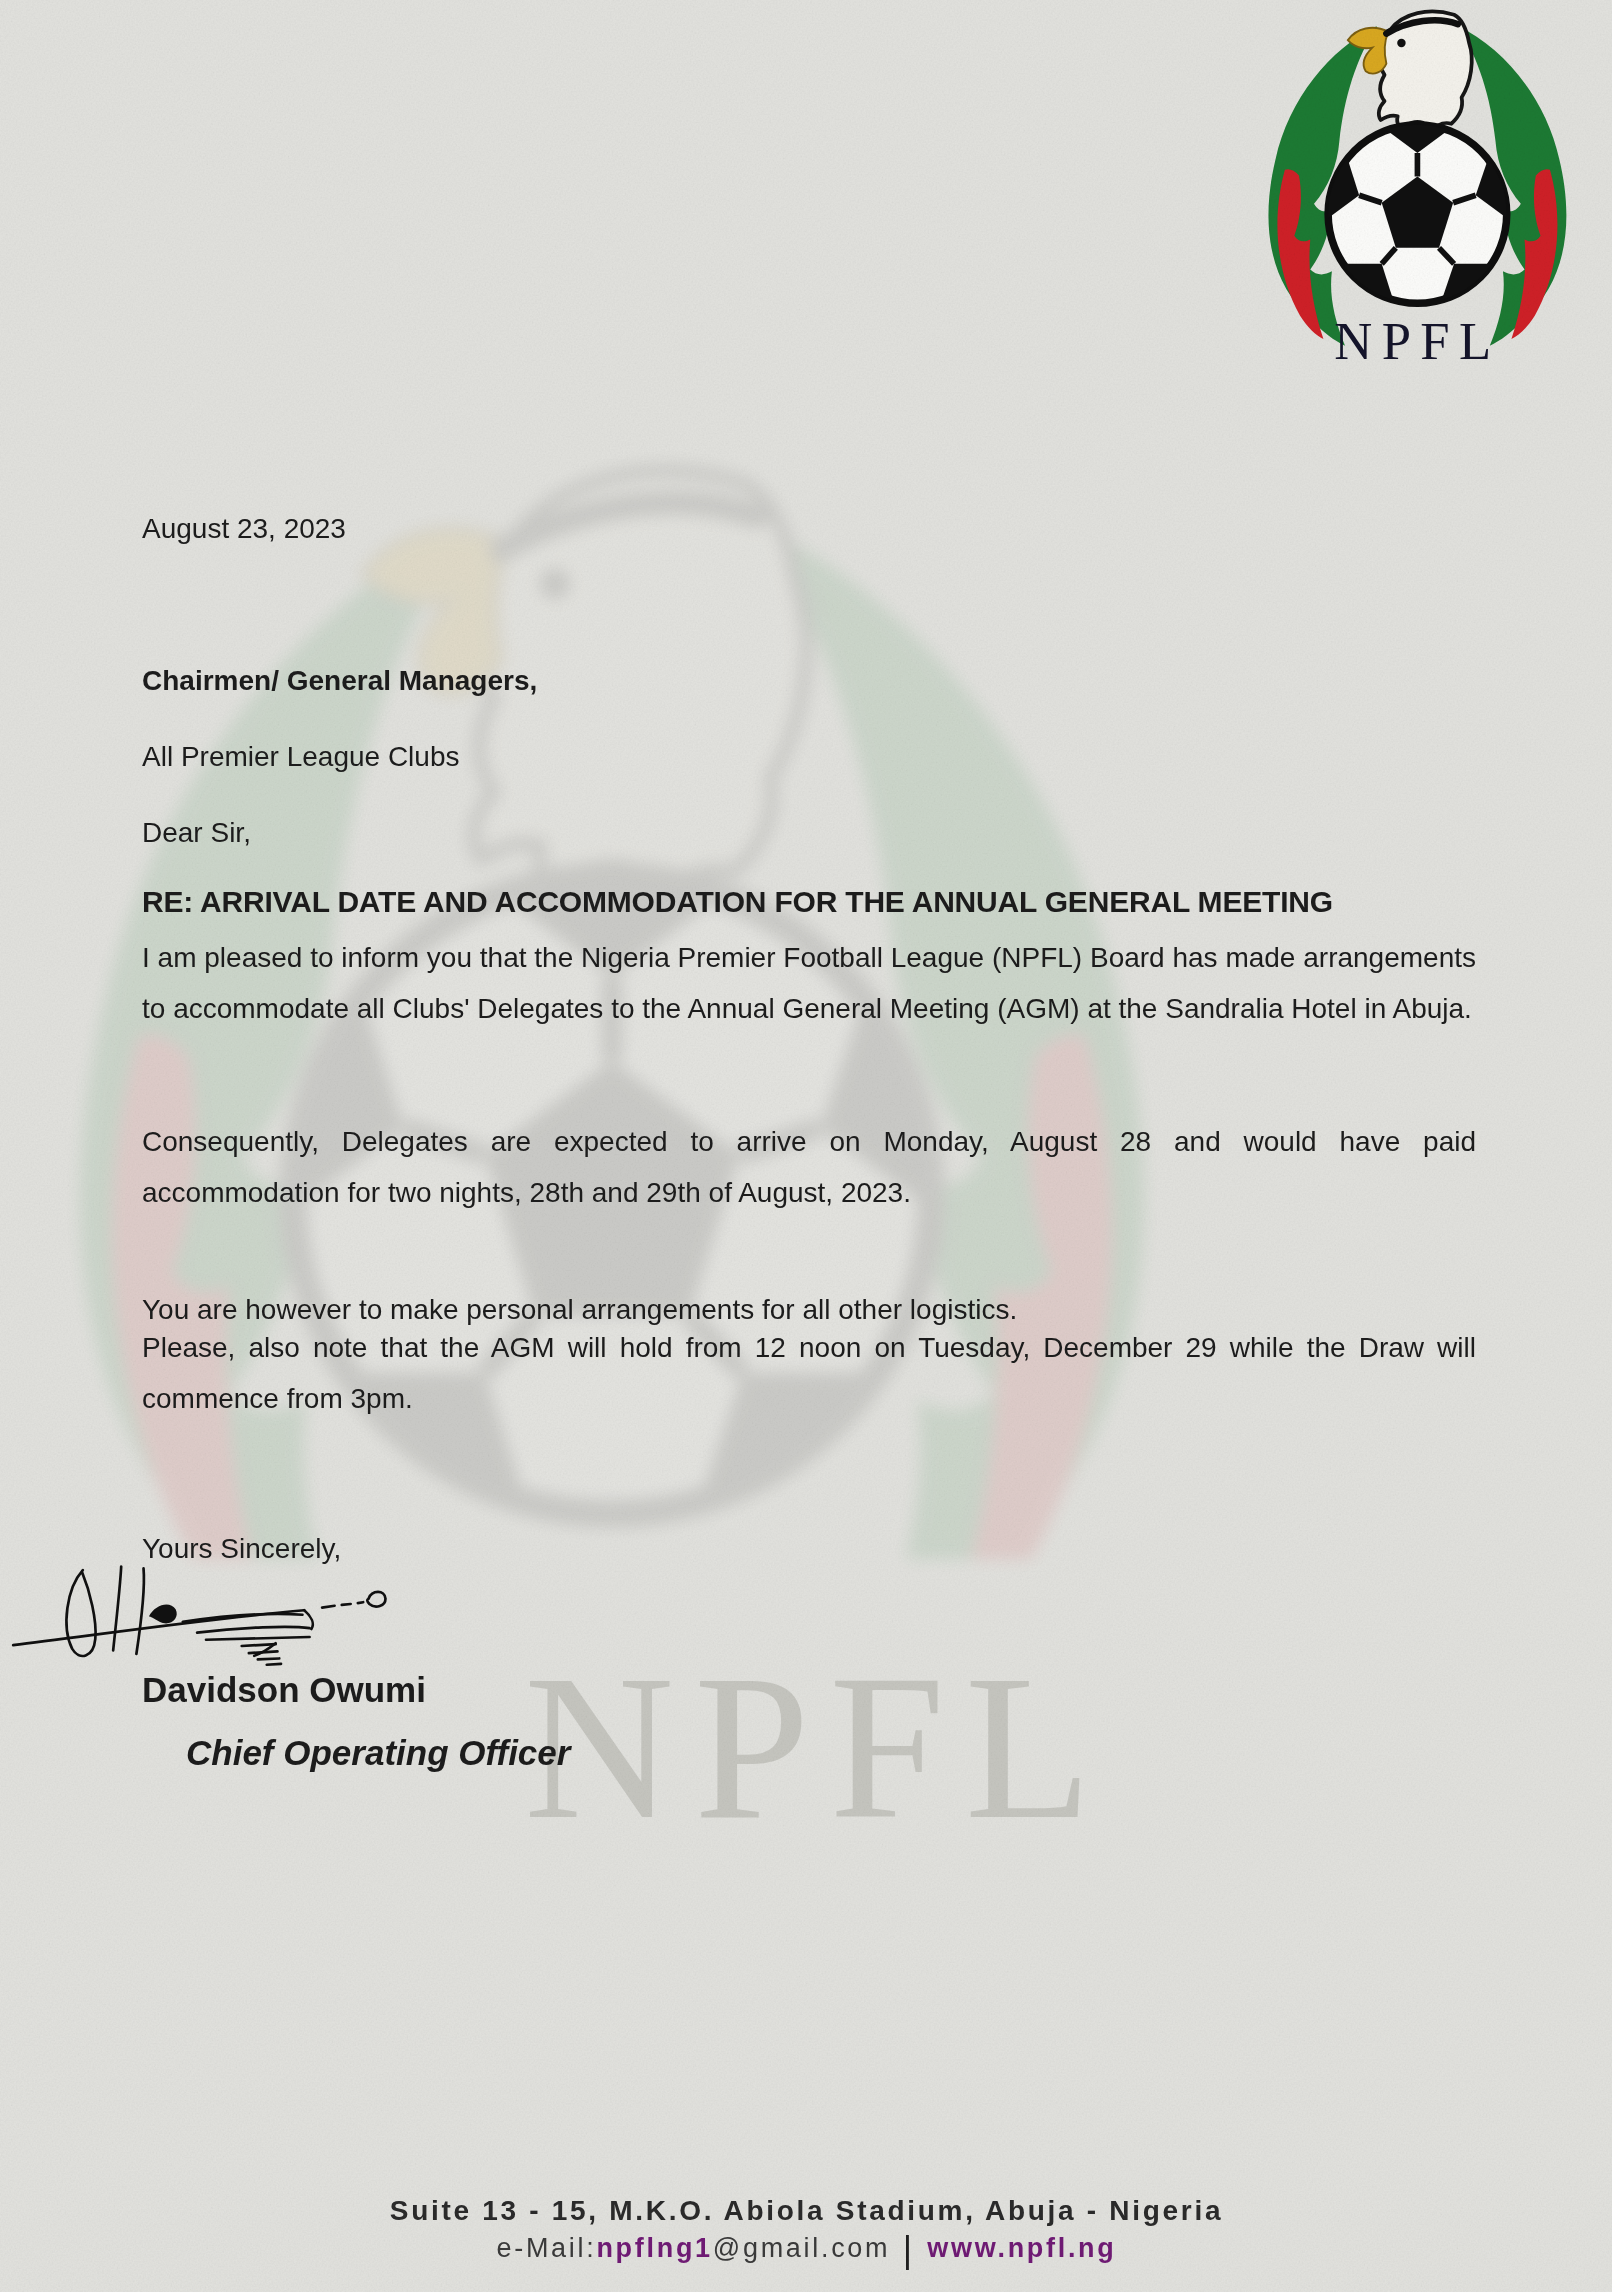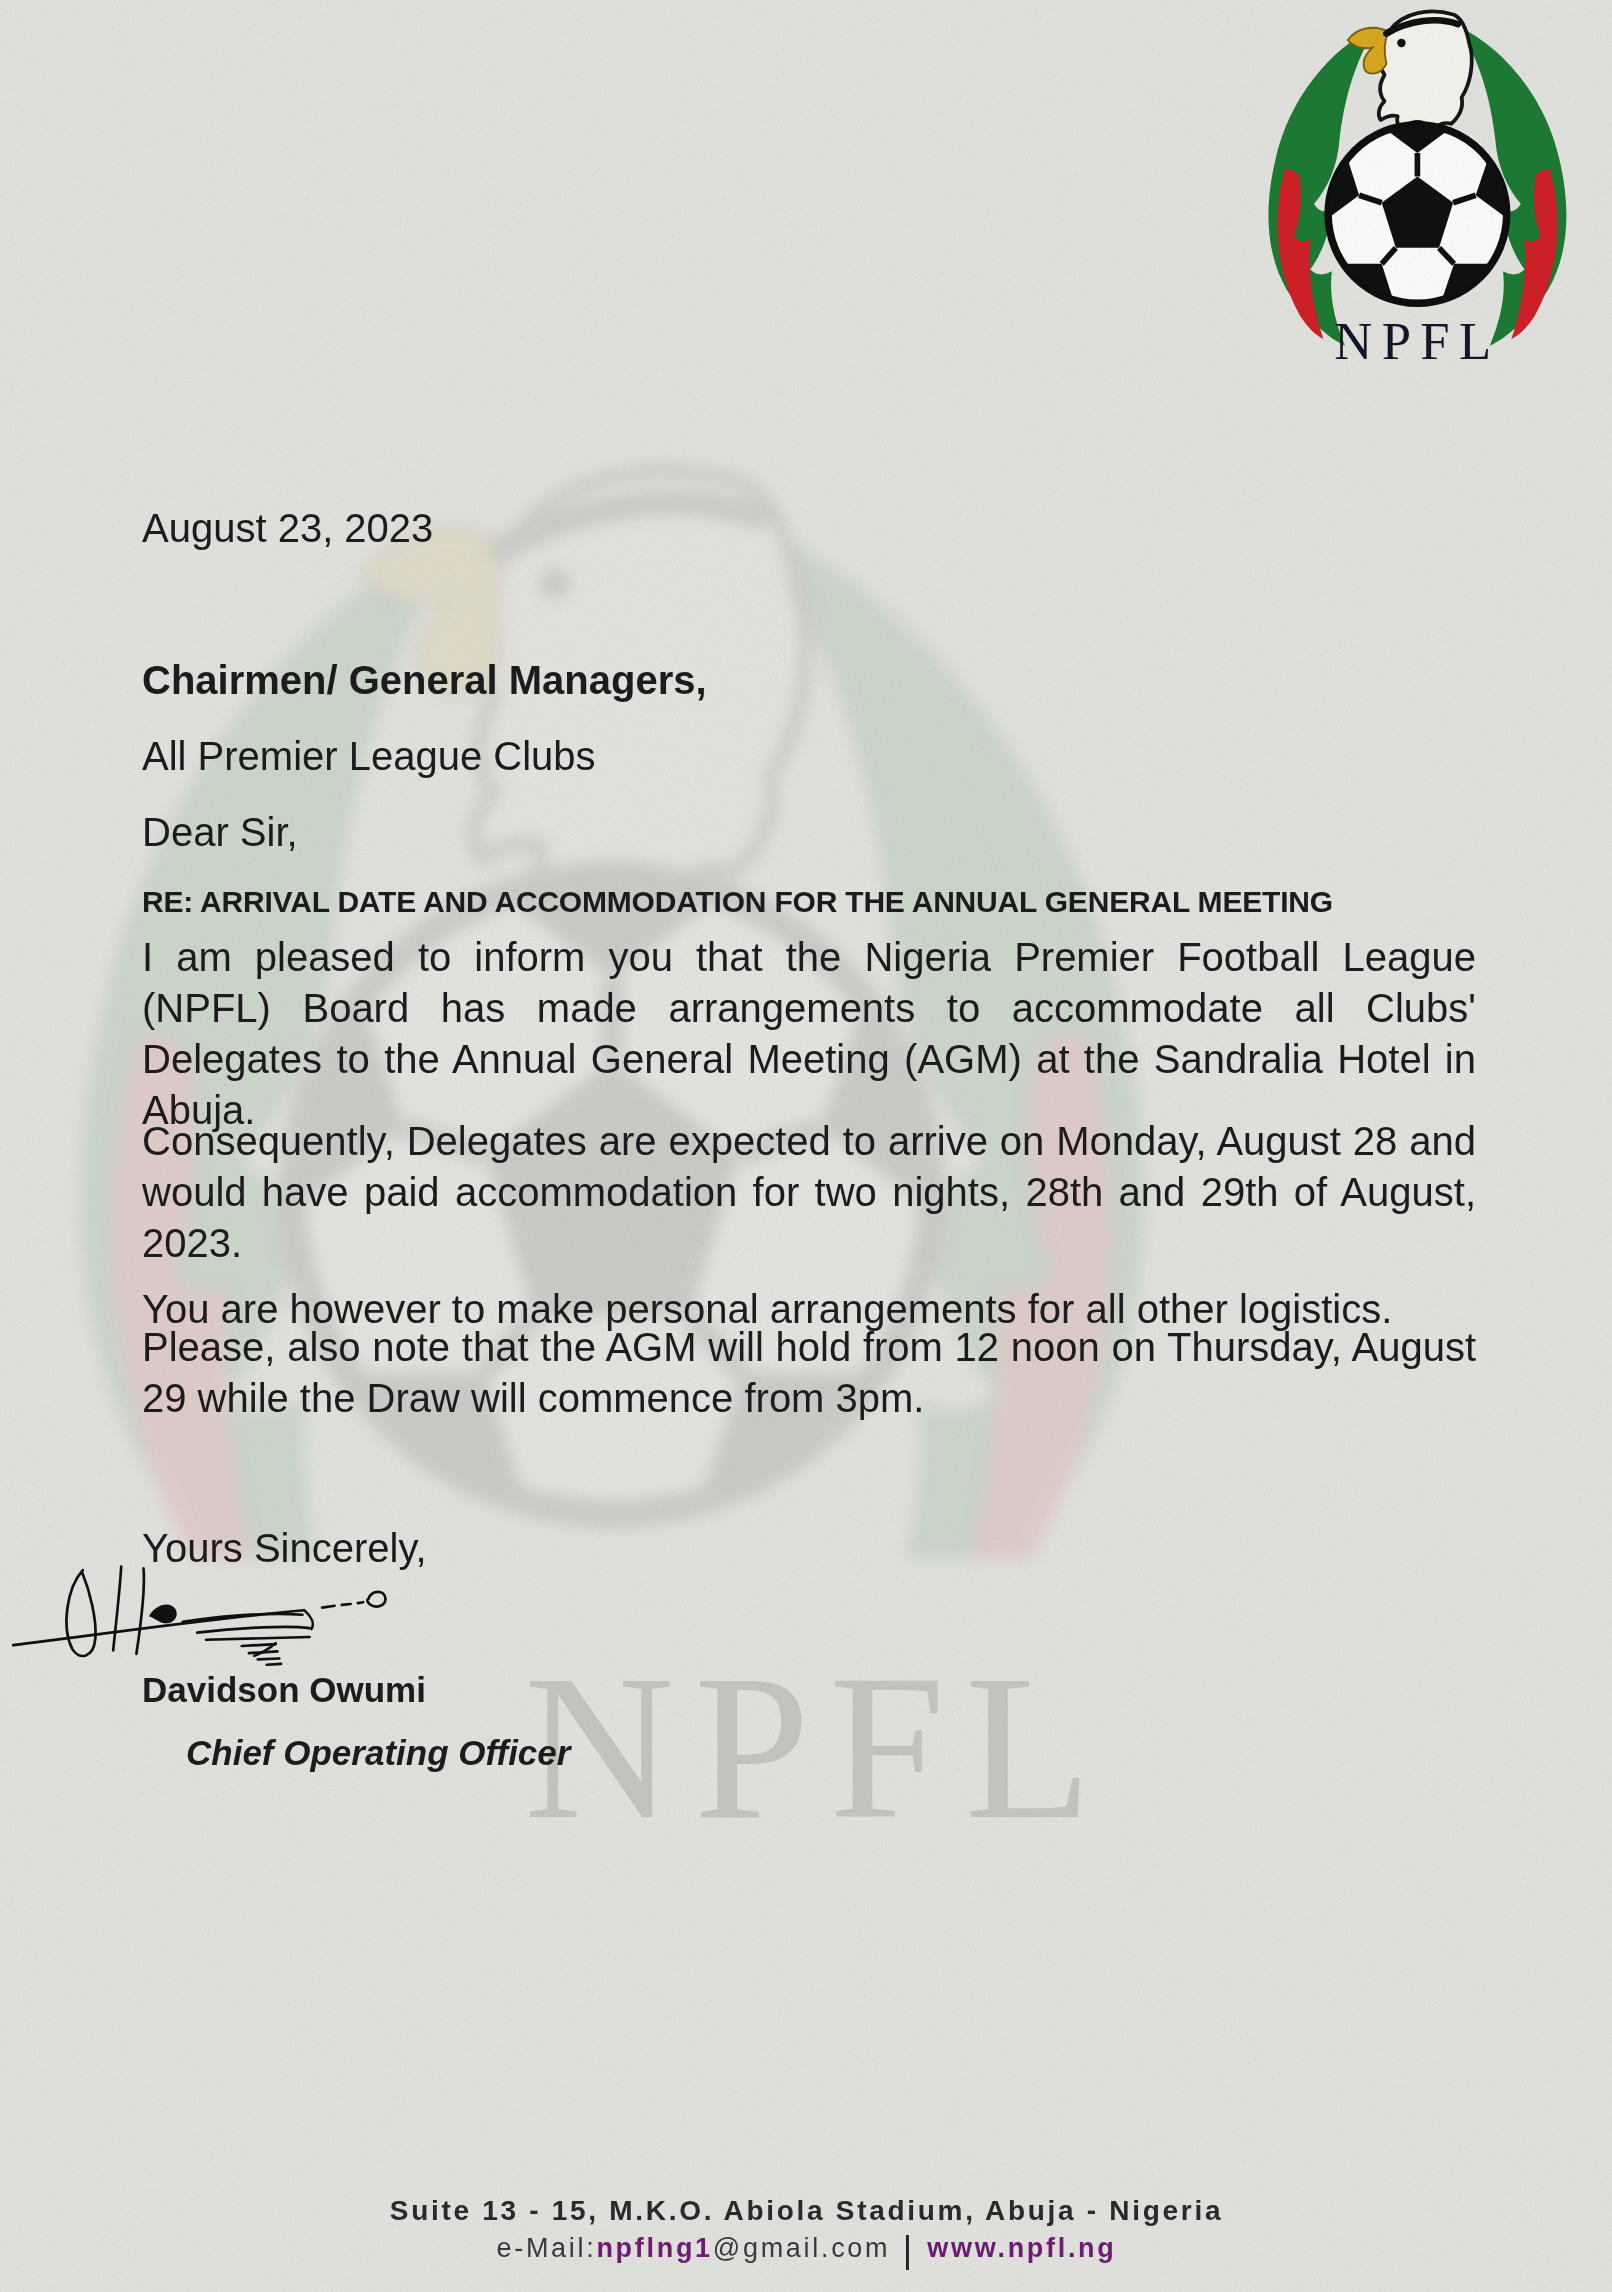--- a/index.html
+++ b/index.html
@@ -9,21 +9,21 @@
   
   .ghost-logo{position:absolute;left:-36px;top:448px;width:1343px;height:1111px;opacity:.10;filter:blur(8px);z-index:1;}
   .ghost-text{position:absolute;left:524px;top:1643px;z-index:1;font-family:"Liberation Serif",serif;
               font-size:208px;line-height:1;letter-spacing:19.7px;color:#8f8f86;opacity:.33;}
 
   
   .logo{position:absolute;left:1236px;top:5.4px;width:376px;height:372px;z-index:10;}
   .logo-caption{font-family:"Liberation Serif",serif;font-size:56px;letter-spacing:10px;fill:#14142a;}
 
   
-  .tblock{position:absolute;left:142px;width:1334px;font-size:40px;line-height:51px;z-index:10;color:#1c1c1c;}
+  .tblock{position:absolute;left:142px;width:1334px;font-size:28px;line-height:51px;z-index:10;color:#1c1c1c;}
   .justify{text-align:justify;text-align-last:left;}
   .date{top:503px;}
   .recipient1{top:655px;font-weight:bold;}
   .recipient2{top:731px;}
   .salutation{top:807px;}
   .subject{top:876px;font-weight:bold;white-space:nowrap;font-size:30px;letter-spacing:-0.2px;}
   .p1{top:932px;}
   .p2{top:1116px;}
   .p3{top:1284px;}
   .p4{top:1322px;}
@@ -123,21 +123,21 @@
   </svg>
 
   <div class="tblock date">August 23, 2023</div>
   <div class="tblock recipient1">Chairmen/ General Managers,</div>
   <div class="tblock recipient2">All Premier League Clubs</div>
   <div class="tblock salutation">Dear Sir,</div>
   <div class="tblock subject">RE: ARRIVAL DATE AND ACCOMMODATION FOR THE ANNUAL GENERAL MEETING</div>
   <div class="tblock p1 justify">I am pleased to inform you that the Nigeria Premier Football League (NPFL) Board has made arrangements to accommodate all Clubs' Delegates to the Annual General Meeting (AGM) at the Sandralia Hotel in Abuja.</div>
   <div class="tblock p2 justify">Consequently, Delegates are expected to arrive on Monday, August 28 and would have paid accommodation for two nights, 28th and 29th of August, 2023.</div>
   <div class="tblock p3">You are however to make personal arrangements for all other logistics.</div>
-  <div class="tblock p4 justify">Please, also note that the AGM will hold from 12 noon on Thursday, August 29 while the Draw will commence from 3pm.</div>
+  <div class="tblock p4 justify">Please, also note that the AGM will hold from 12 noon on Tuesday, December 29 while the Draw will commence from 3pm.</div>
   <div class="tblock closing">Yours Sincerely,</div>
 
   <svg class="signature" viewBox="0 0 435 140">
     <g stroke="#101010" stroke-width="3" fill="none" stroke-linecap="round">
       <path d="M6,102 C90,92 210,74 332,63"></path>
       <path d="M84,18 C66,38 60,82 72,106 C80,120 96,116 98,95 C100,74 92,42 83,20"></path>
       <path d="M118,108 C122,70 126,35 127,14"></path>
       <path d="M144,112 C150,72 154,38 152,16"></path>
       <path d="M196,76 C250,68 300,66 330,68"></path>
       <path d="M212,88 C262,82 316,80 338,83"></path>

